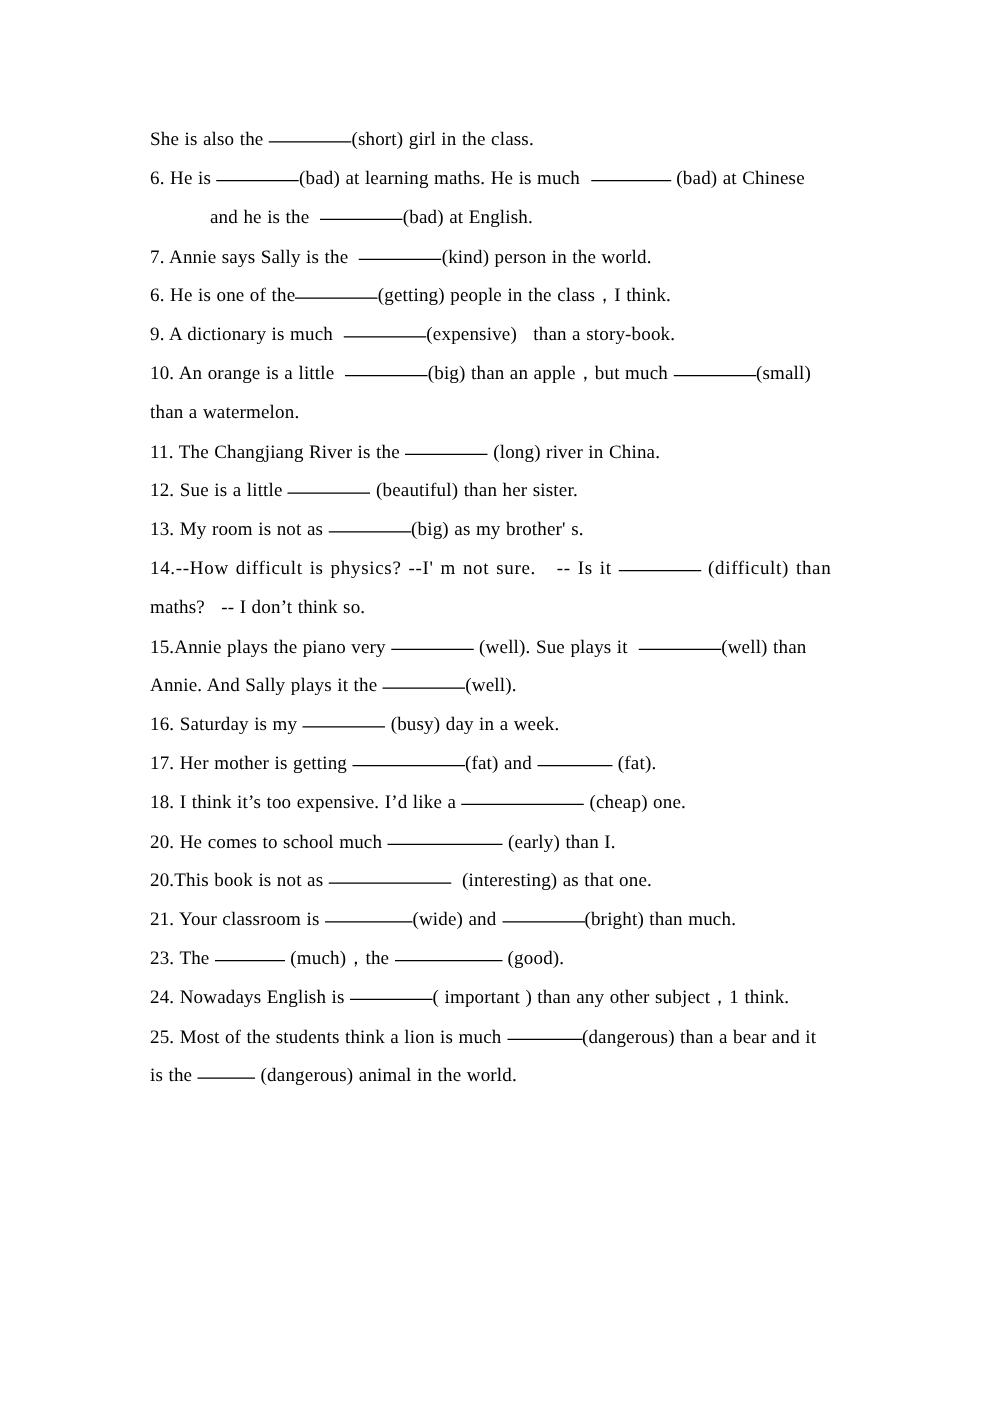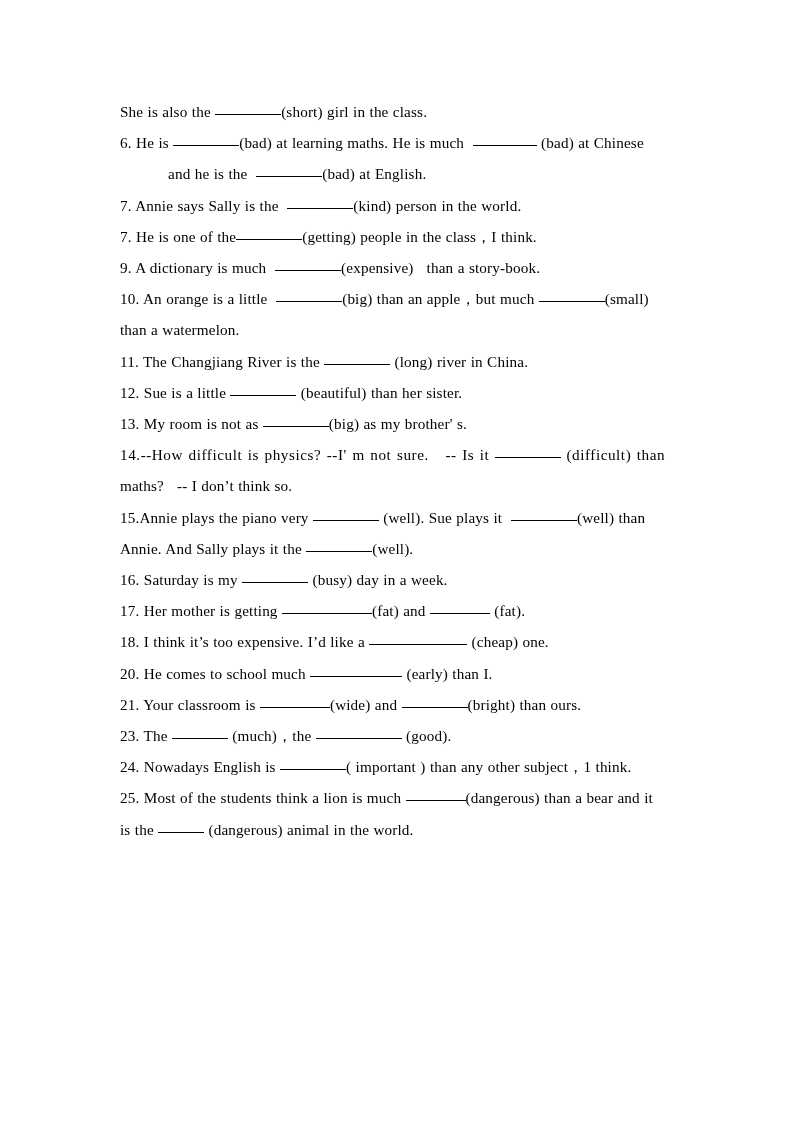--- a/index.html
+++ b/index.html
@@ -49,34 +49,35 @@
 </style>
 </head>
 <body>
 
 <div id="page">
   <div id="worksheet">
       <div class="line"><span>She is also the </span><span class="blank" style="width: 66px;"></span><span>(short) girl in the class.</span></div>
       <div class="line"><span>6. He is </span><span class="blank" style="width: 66px;"></span><span>(bad) at learning maths. He is much  </span><span class="blank" style="width: 64px;"></span><span> (bad) at Chinese</span></div>
       <div class="line indent"><span>and he is the  </span><span class="blank" style="width: 66px;"></span><span>(bad) at English.</span></div>
       <div class="line"><span>7. Annie says Sally is the  </span><span class="blank" style="width: 66px;"></span><span>(kind) person in the world.</span></div>
-      <div class="line"><span>7. He is one of the</span><span class="blank" style="width: 66px;"></span><span>(getting) people in the class，I think.</span></div>
+      <div class="line"><span>6. He is one of the</span><span class="blank" style="width: 66px;"></span><span>(getting) people in the class，I think.</span></div>
       <div class="line"><span>9. A dictionary is much  </span><span class="blank" style="width: 66px;"></span><span>(expensive)   than a story-book.</span></div>
       <div class="line"><span>10. An orange is a little  </span><span class="blank" style="width: 66px;"></span><span>(big) than an apple，but much </span><span class="blank" style="width: 66px;"></span><span>(small)</span></div>
       <div class="line"><span>than a watermelon.</span></div>
       <div class="line"><span>11. The Changjiang River is the </span><span class="blank" style="width: 66px;"></span><span> (long) river in China.</span></div>
       <div class="line"><span>12. Sue is a little </span><span class="blank" style="width: 66px;"></span><span> (beautiful) than her sister.</span></div>
       <div class="line"><span>13. My room is not as </span><span class="blank" style="width: 66px;"></span><span>(big) as my brother' s.</span></div>
       <div class="line tracked"><span>14.--How difficult is physics? --I' m not sure.   -- Is it </span><span class="blank" style="width: 66px;"></span><span> (difficult) than</span></div>
       <div class="line"><span>maths?   -- I don’t think so.</span></div>
       <div class="line"><span>15.Annie plays the piano very </span><span class="blank" style="width: 66px;"></span><span> (well). Sue plays it  </span><span class="blank" style="width: 66px;"></span><span>(well) than</span></div>
       <div class="line"><span>Annie. And Sally plays it the </span><span class="blank" style="width: 66px;"></span><span>(well).</span></div>
       <div class="line"><span>16. Saturday is my </span><span class="blank" style="width: 66px;"></span><span> (busy) day in a week.</span></div>
       <div class="line"><span>17. Her mother is getting </span><span class="blank" style="width: 90px;"></span><span>(fat) and </span><span class="blank" style="width: 60px;"></span><span> (fat).</span></div>
       <div class="line"><span>18. I think it’s too expensive. I’d like a </span><span class="blank" style="width: 98px;"></span><span> (cheap) one.</span></div>
       <div class="line"><span>20. He comes to school much </span><span class="blank" style="width: 92px;"></span><span> (early) than I.</span></div>
-      <div class="line"><span>21. Your classroom is </span><span class="blank" style="width: 70px;"></span><span>(wide) and </span><span class="blank" style="width: 66px;"></span><span>(bright) than ours.</span></div>
+      <div class="line"><span>20.This book is not as </span><span class="blank" style="width: 98px;"></span><span>  (interesting) as that one.</span></div>
+      <div class="line"><span>21. Your classroom is </span><span class="blank" style="width: 70px;"></span><span>(wide) and </span><span class="blank" style="width: 66px;"></span><span>(bright) than much.</span></div>
       <div class="line"><span>23. The </span><span class="blank" style="width: 56px;"></span><span> (much)，the </span><span class="blank" style="width: 86px;"></span><span> (good).</span></div>
       <div class="line"><span>24. Nowadays English is </span><span class="blank" style="width: 66px;"></span><span>( important ) than any other subject，1 think.</span></div>
       <div class="line"><span>25. Most of the students think a lion is much </span><span class="blank" style="width: 60px;"></span><span>(dangerous) than a bear and it</span></div>
       <div class="line"><span>is the </span><span class="blank" style="width: 46px;"></span><span> (dangerous) animal in the world.</span></div>
     </div>
 </div>
 
 </body></html>

